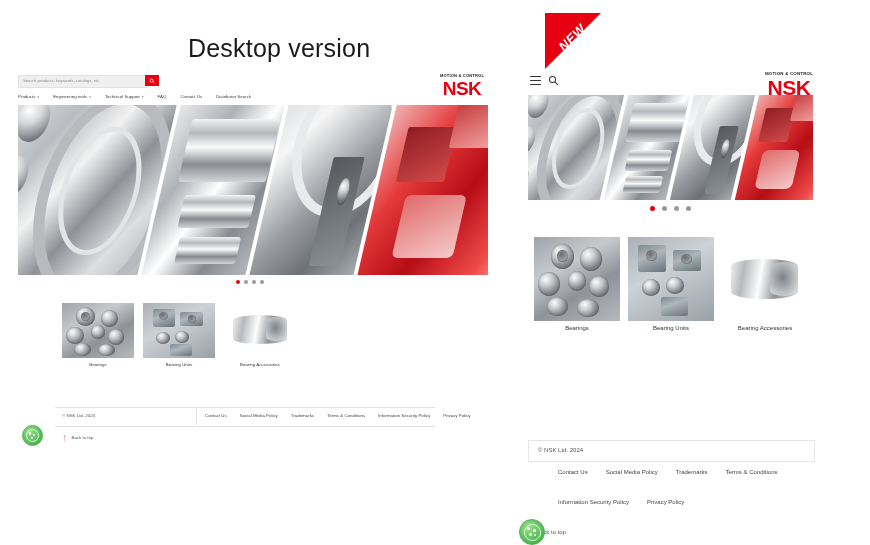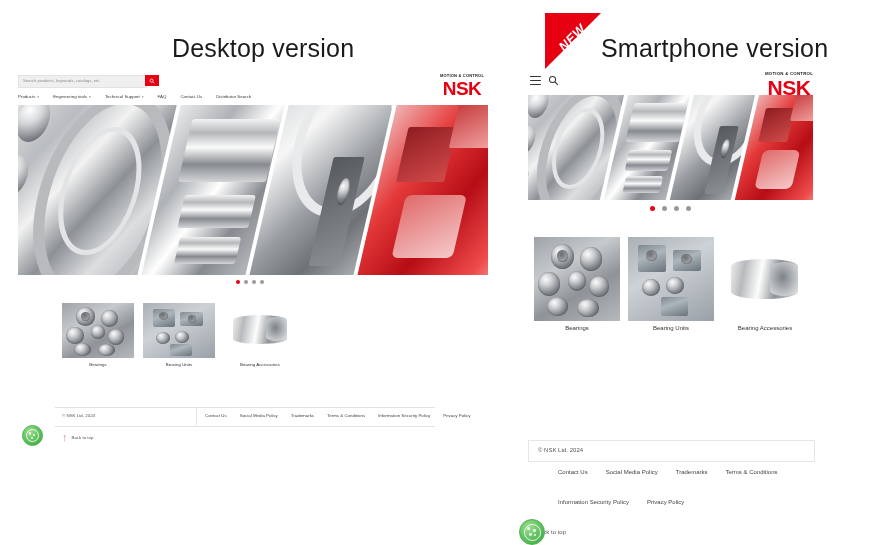--- a/index.html
+++ b/index.html
@@ -9,21 +9,21 @@
     font-family:"Liberation Sans","DejaVu Sans",sans-serif;
     -webkit-font-smoothing:antialiased;
   }
   .canvas{position:relative;width:870px;height:545px;}
 
   
   .section-title{
     position:absolute;font-size:25px;color:#1a1a1a;font-weight:400;
     letter-spacing:.2px;white-space:nowrap;
   }
-  #desktop-title{left:172px;top:34px;}
+  #desktop-title{left:188px;top:34px;}
   #phone-title{left:601px;top:34px;}
 
   
   .new-badge{
     position:absolute;left:545px;top:13px;width:56px;height:56px;
   }
   .new-badge .tri{
     position:absolute;inset:0;background:#e60012;
     clip-path:polygon(0 0,100% 0,0 100%);
   }
@@ -156,21 +156,20 @@
 
 <div class="canvas">
 
   <div class="section-title" id="desktop-title">Desktop version</div>
 
   <div class="new-badge">
     <div class="tri"></div>
     <div class="txt">NEW</div>
   </div>
 
-  <div class="section-title" id="phone-title">Smartphone version</div>
 
   <div id="desktop">
     <div id="d-searchbox">
       <span class="ph">Search products, keywords, catalogs, etc.</span>
     </div>
     <div id="d-searchbtn">
       <svg width="6" height="6" viewBox="0 0 16 16">
         <circle cx="7" cy="7" r="4.2" fill="none" stroke="#fff" stroke-width="2"></circle>
         <line x1="10.2" y1="10.2" x2="14" y2="14" stroke="#fff" stroke-width="2"></line>
       </svg>

